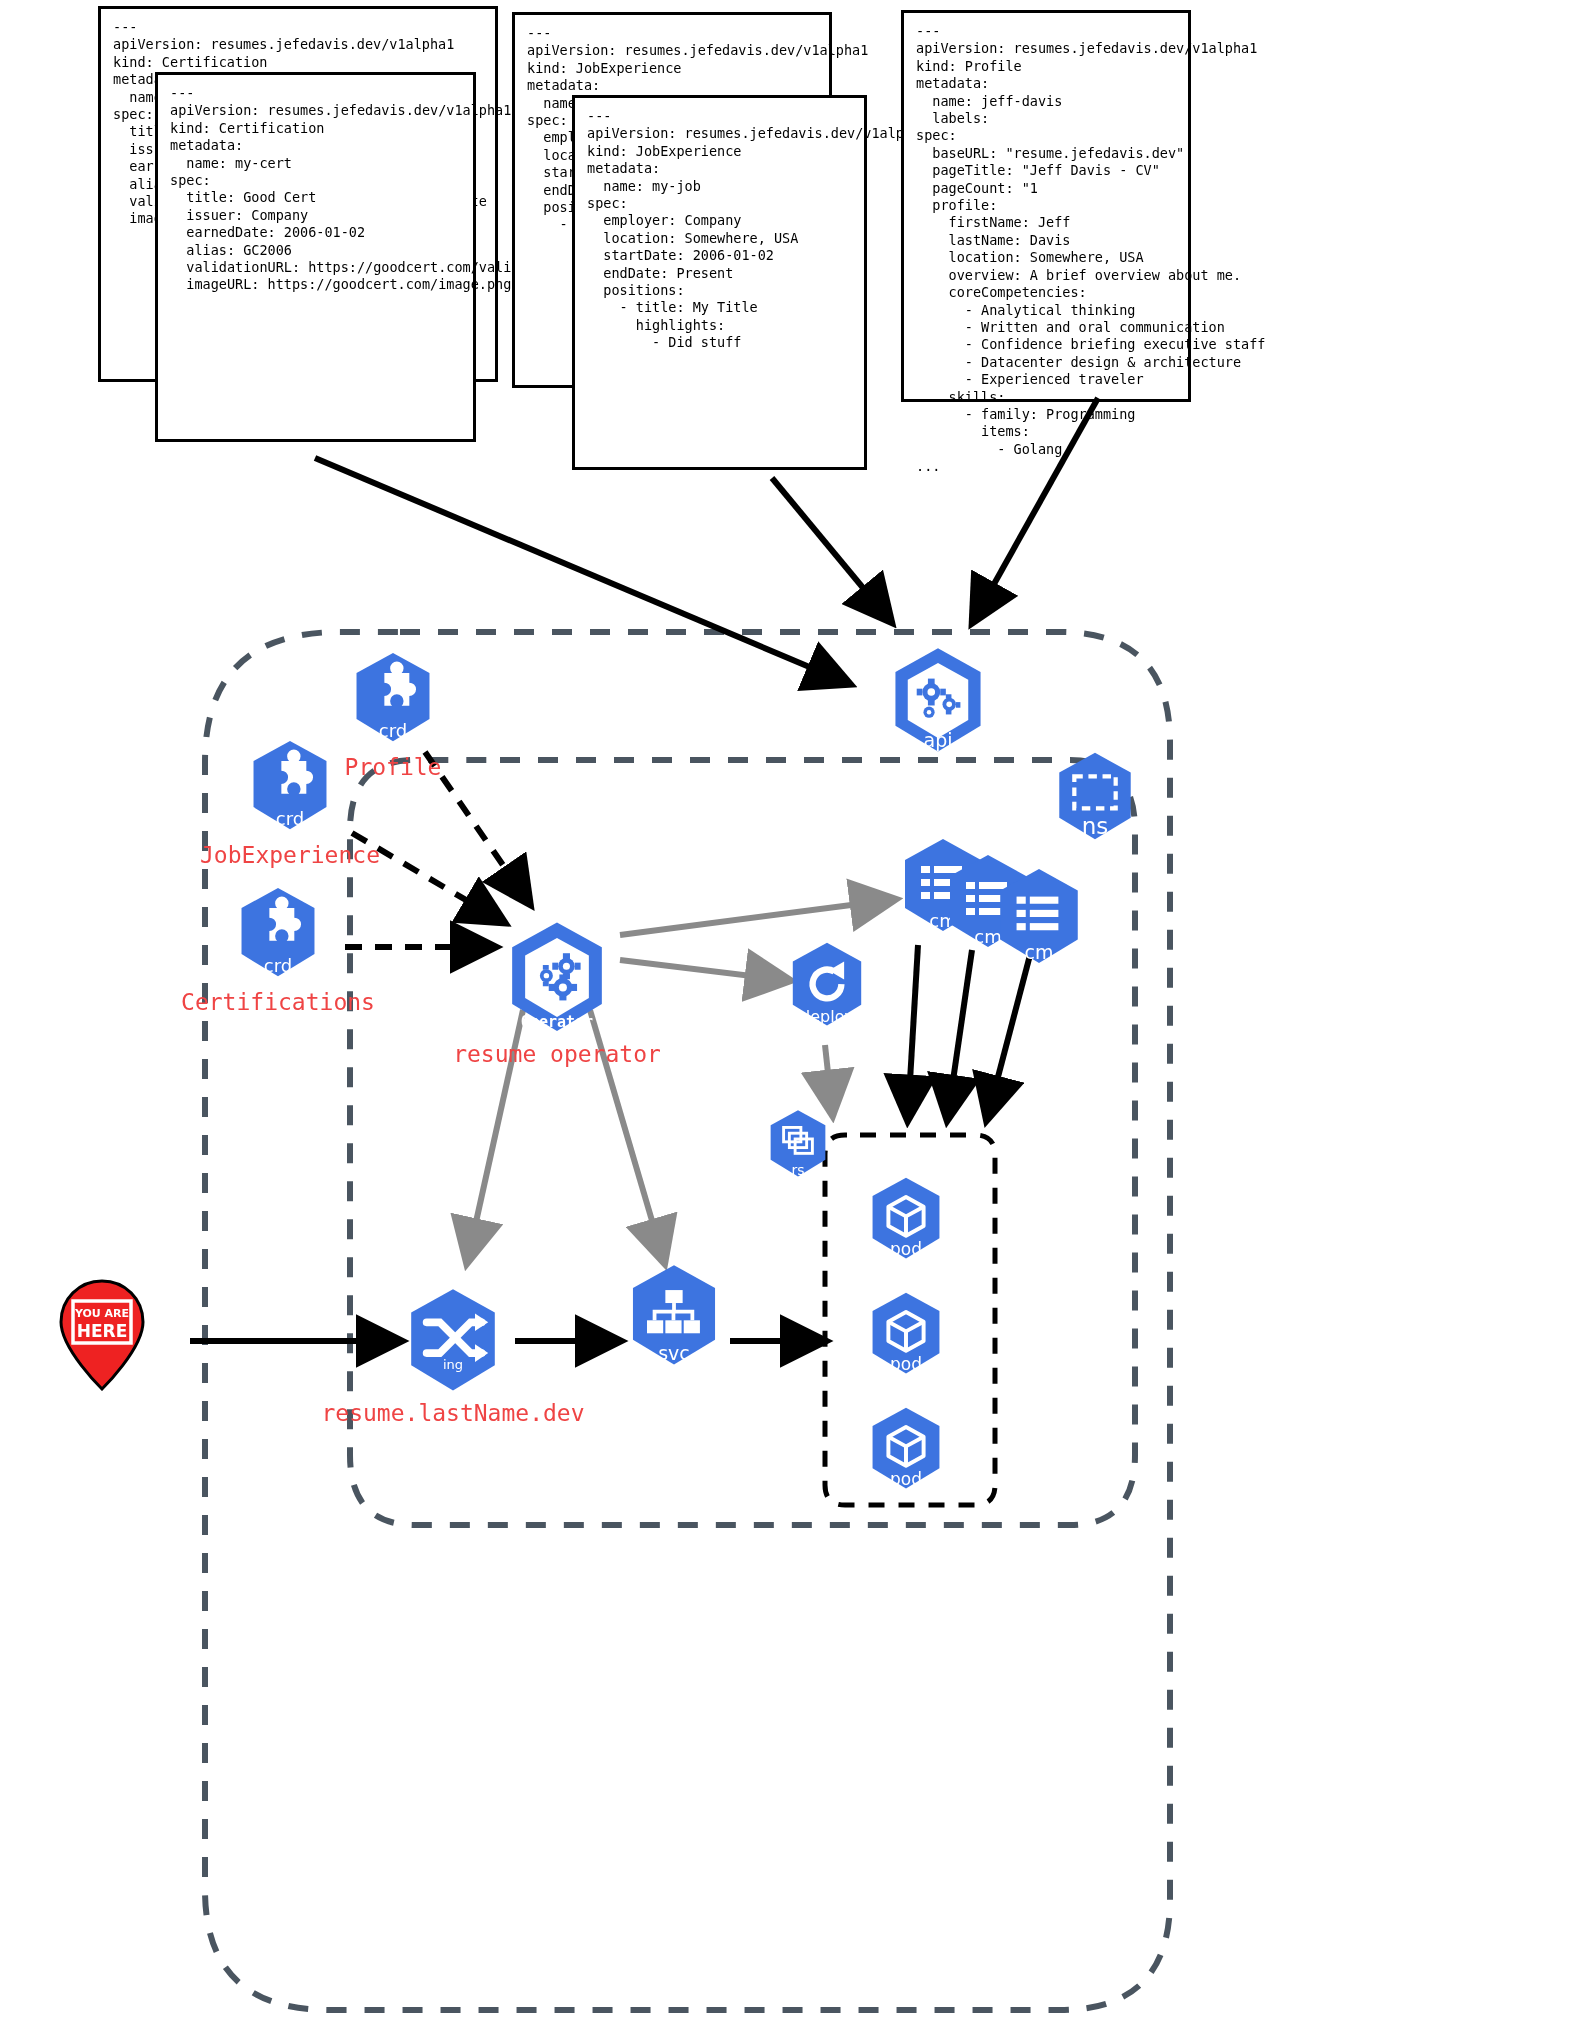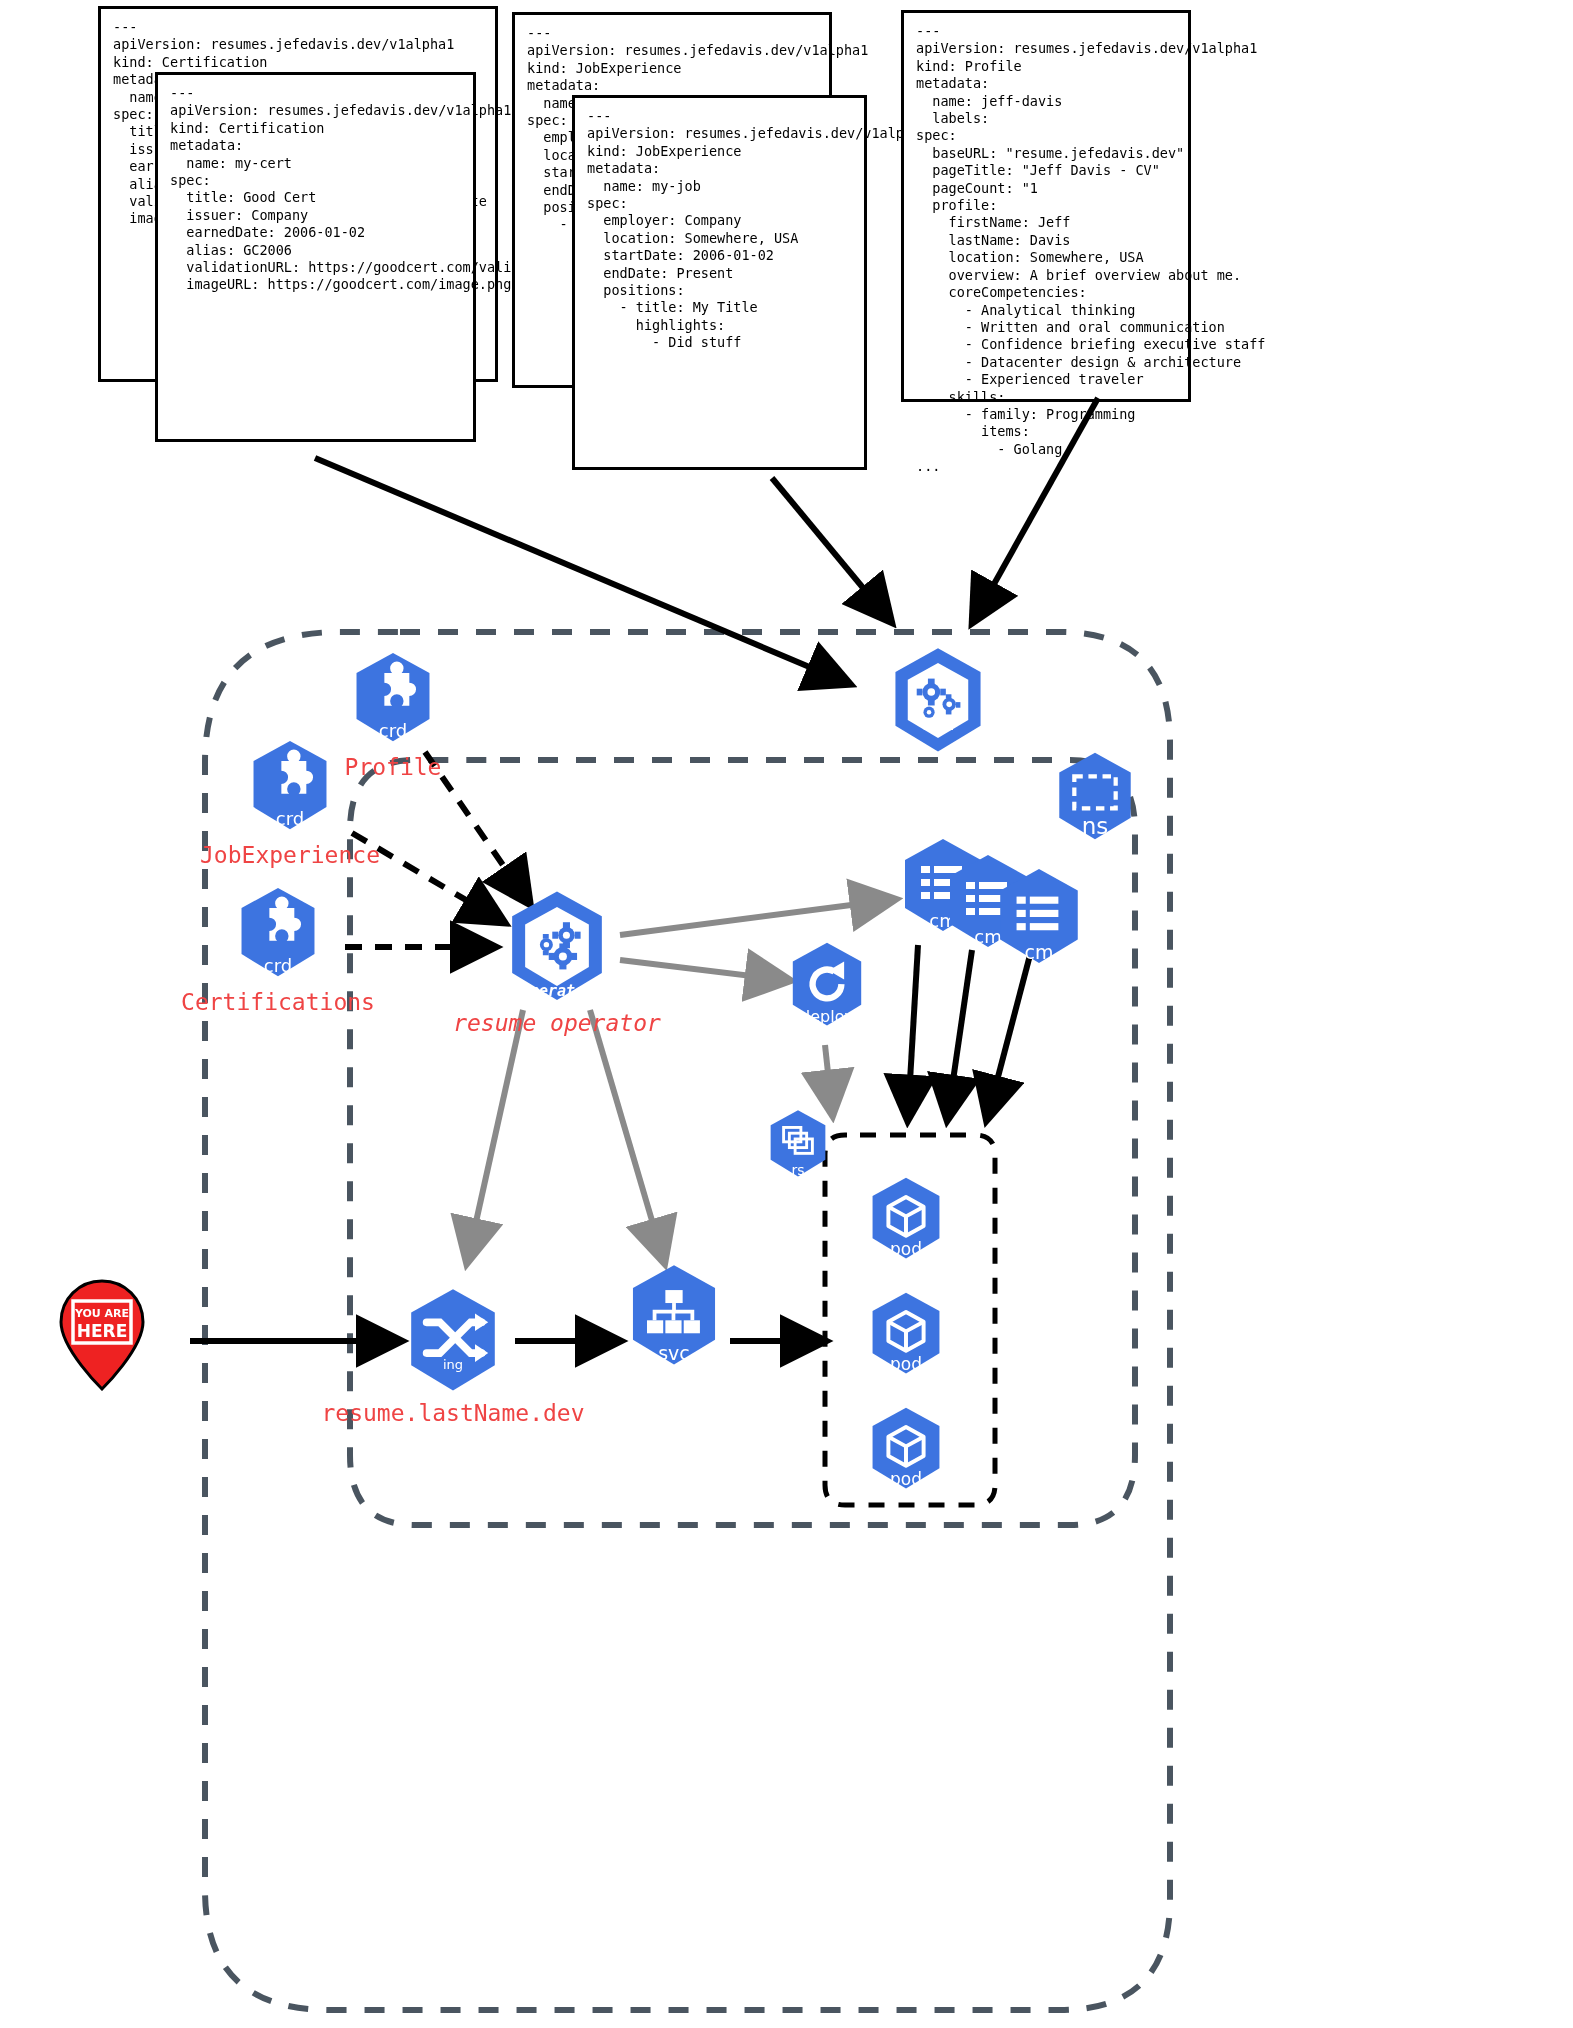--- a/index.html
+++ b/index.html
@@ -186,21 +186,21 @@
             <circle cx="42" cy="60" r="2" fill="#fff"></circle>
           <rect x="41" y="30" width="6" height="5"></rect>
             <rect x="41" y="49" width="6" height="5"></rect>
           <rect x="31" y="39" width="5" height="6"></rect>
             <rect x="52" y="39" width="5" height="6"></rect>
           <rect x="57" y="44" width="5" height="4"></rect>
             <rect x="57" y="58" width="5" height="4"></rect>
           <rect x="66" y="51" width="4" height="5"></rect>
         </g>
       </svg>
-      <div class="badge" style="font-size:19px;bottom:23px;font-weight:bold;">api</div>
+      <div class="badge" style="font-size:19px;bottom:6px;">api</div>
     </div>
   </div>
 
   <div class="node" style="left:345px;top:650px;width:96px;height:96px;">
     <div class="hexwrap">
       <svg class="hex" width="96" height="96" viewBox="0 0 100 100">
         <polygon points="50,3 88,24 88,72 50,95 12,72 12,24" fill="#3d74e0"></polygon>
         <path fill="#fff" d="M41,24 h8 a7,7 0 0 1 0,0 a7,7 0 1 1 10,0 h8 v10 a7,7 0 1 1 0,14 v10 h-8 a7,7 0 1 0 -10,0 h-8 v-10 a7,7 0 1 0 0,-14 z"></path>
       </svg>
       <div class="badge" style="font-size:18px;bottom:5px;">crd</div>
@@ -233,21 +233,21 @@
   <div class="node" style="left:1048px;top:750px;width:94px;height:94px;">
     <div class="hexwrap">
       <svg class="hex" width="94" height="94" viewBox="0 0 100 100">
         <polygon points="50,3 88,24 88,72 50,95 12,72 12,24" fill="#3d74e0"></polygon>
         <rect x="28" y="28" width="44" height="34" fill="none" stroke="#fff" stroke-width="4.5" stroke-dasharray="9 6"></rect>
       </svg>
       <div class="badge" style="font-size:23px;bottom:5px;">ns</div>
     </div>
   </div>
 
-  <div class="node" style="left:498px;top:888px;width:118px;height:118px;font-style:italic;">
+  <div class="node" style="left:498px;top:919px;width:118px;height:118px;">
     <div class="hexwrap">
       <svg class="hex" width="118" height="118" viewBox="0 0 100 100">
         <polygon points="50,3 88,24 88,72 50,95 12,72 12,24" fill="#3d74e0"></polygon>
         <polygon points="50,16 77,31 77,67 50,83 23,67 23,31" fill="#fff"></polygon>
         <g fill="#3d74e0">
           <circle cx="58" cy="40" r="7"></circle>
             <circle cx="58" cy="40" r="3" fill="#fff"></circle>
           <circle cx="41" cy="48" r="5.5"></circle>
             <circle cx="41" cy="48" r="2.3" fill="#fff"></circle>
           <circle cx="55" cy="58" r="8"></circle>

